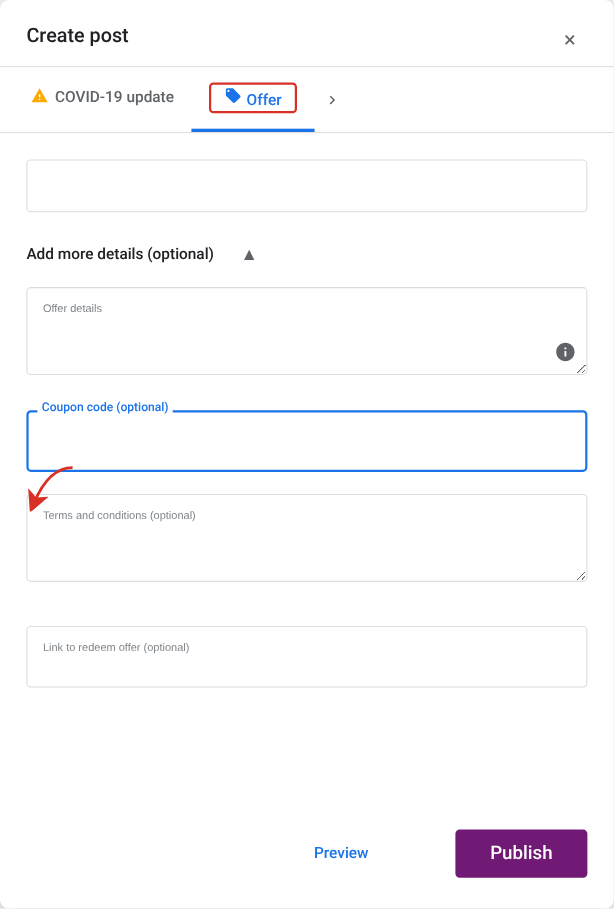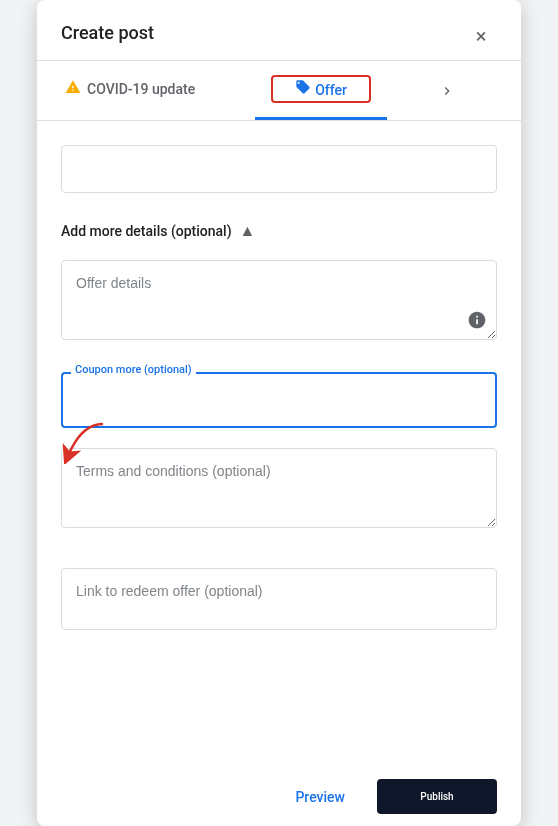--- a/index.html
+++ b/index.html
@@ -11,21 +11,21 @@
 
     body {
       background: #f1f3f4;
       display: flex;
       justify-content: center;
       align-items: center;
       min-height: 100vh;
     }
 
     .dialog {
-      width: 484px;
+      width: 558px;
       min-height: 826px;
       background: #ffffff;
       border-radius: 8px;
       box-shadow: 0 4px 20px rgba(0,0,0,0.2);
       display: flex;
       flex-direction: column;
       position: relative;
     }
 
     .dialog-header {
@@ -59,21 +59,20 @@
       height: 32px;
       margin-bottom: 8px;
     }
 
     .tabs-row {
       display: flex;
       align-items: center;
       padding: 0 12px;
       border-bottom: 1px solid #e0e0e0;
       overflow: hidden;
-      gap: 44px;
     }
 
     .tab {
       display: flex;
       align-items: center;
       gap: 6px;
       padding: 14px 16px;
       cursor: pointer;
       font-size: 14px;
       color: #5f6368;
@@ -84,21 +83,21 @@
 
     .tab.active {
       color: #1a73e8;
       border-bottom: 3px solid #1a73e8;
       position: relative;
     }
 
     .tab-offer-box {
       border: 2px solid #d93025;
       border-radius: 4px;
-      padding: 2px 22px;
+      padding: 2px 12px;
     }
 
     .tab-icon {
       font-size: 16px;
     }
 
     .tab-icon-warning {
       color: #f9ab00;
     }
 
@@ -130,21 +129,21 @@
     .top-input-box {
       border: 1px solid #dadce0;
       border-radius: 4px;
       height: 48px;
       width: 100%;
     }
 
     .section-toggle {
       display: flex;
       align-items: center;
-      gap: 8px;
+      gap: 24px;
       cursor: pointer;
       color: #202124;
       font-size: 14px;
       font-weight: 500;
       margin-top: 8px;
     }
 
     .section-toggle .chevron {
       font-size: 16px;
       color: #5f6368;
@@ -163,21 +162,21 @@
       font-size: 11px;
       color: #1a73e8;
       font-weight: 500;
     }
 
     textarea.form-field {
       width: 100%;
       border: 1px solid #dadce0;
       border-radius: 4px;
       padding: 14px 36px 14px 14px;
-      font-size: 14px;
+      font-size: 10px;
       color: #202124;
       resize: vertical;
       min-height: 80px;
       outline: none;
       font-family: Arial, sans-serif;
     }
 
     textarea.form-field::placeholder {
       color: #80868b;
     }
@@ -226,45 +225,46 @@
       color: #5f6368;
       font-size: 18px;
       cursor: pointer;
     }
 
     .dialog-footer {
       display: flex;
       align-items: center;
       justify-content: flex-end;
       gap: 16px;
-      padding: 20px 24px 12px 24px;
+      padding: 20px 24px 28px 24px;
       margin-top: auto;
     }
 
     .btn-preview {
       background: none;
       border: none;
       color: #1a73e8;
       font-size: 14px;
       font-weight: 500;
       cursor: pointer;
       padding: 8px 16px;
       border-radius: 4px;
     }
 
     .btn-publish {
-      background: #0f172a;
+      background: #701a75;
       color: #ffffff;
       border: none;
       border-radius: 4px;
-      font-size: 10px;
+      font-size: 17px;
       font-weight: 500;
       cursor: pointer;
       padding: 12px 28px;
       min-width: 120px;
+      margin-left: 47px;
     }
   </style>
 </head>
 <body>
 
 <div class="dialog">
 
   <div class="dialog-header">
     <span class="dialog-title">Create post</span>
     <button class="close-btn">×</button>
@@ -313,21 +313,21 @@
       <textarea class="form-field" rows="3" placeholder="Offer details" style=""></textarea>
       <span class="offer-details-info">
         <svg width="20" height="20" viewBox="0 0 24 24" fill="#5f6368">
           <path d="M12 2C6.48 2 2 6.48 2 12s4.48 10 10 10 10-4.48 10-10S17.52 2 12 2zm1 15h-2v-6h2v6zm0-8h-2V7h2v2z"></path>
         </svg>
       </span>
     </div>
 
     <div class="coupon-wrapper">
       <div class="form-group" style="position:relative;">
-        <span class="field-label">Coupon more (optional)</span>
+        <span class="field-label">Coupon code (optional)</span>
         <input type="text" class="form-field" value="" style="">
       </div>
 
       <div class="arrow-indicator">
         <svg class="arrow-svg" viewBox="0 0 60 50" fill="none">
           <path d="M50 10 C30 10, 20 30, 15 42" stroke="#d93025" stroke-width="2.5" fill="none" marker-end="url(#arrowhead)"></path>
           <defs>
             <marker id="arrowhead" markerWidth="8" markerHeight="8" refX="4" refY="4" orient="auto">
               <path d="M0,0 L8,4 L0,8 L2,4 Z" fill="#d93025"></path>
             </marker>

